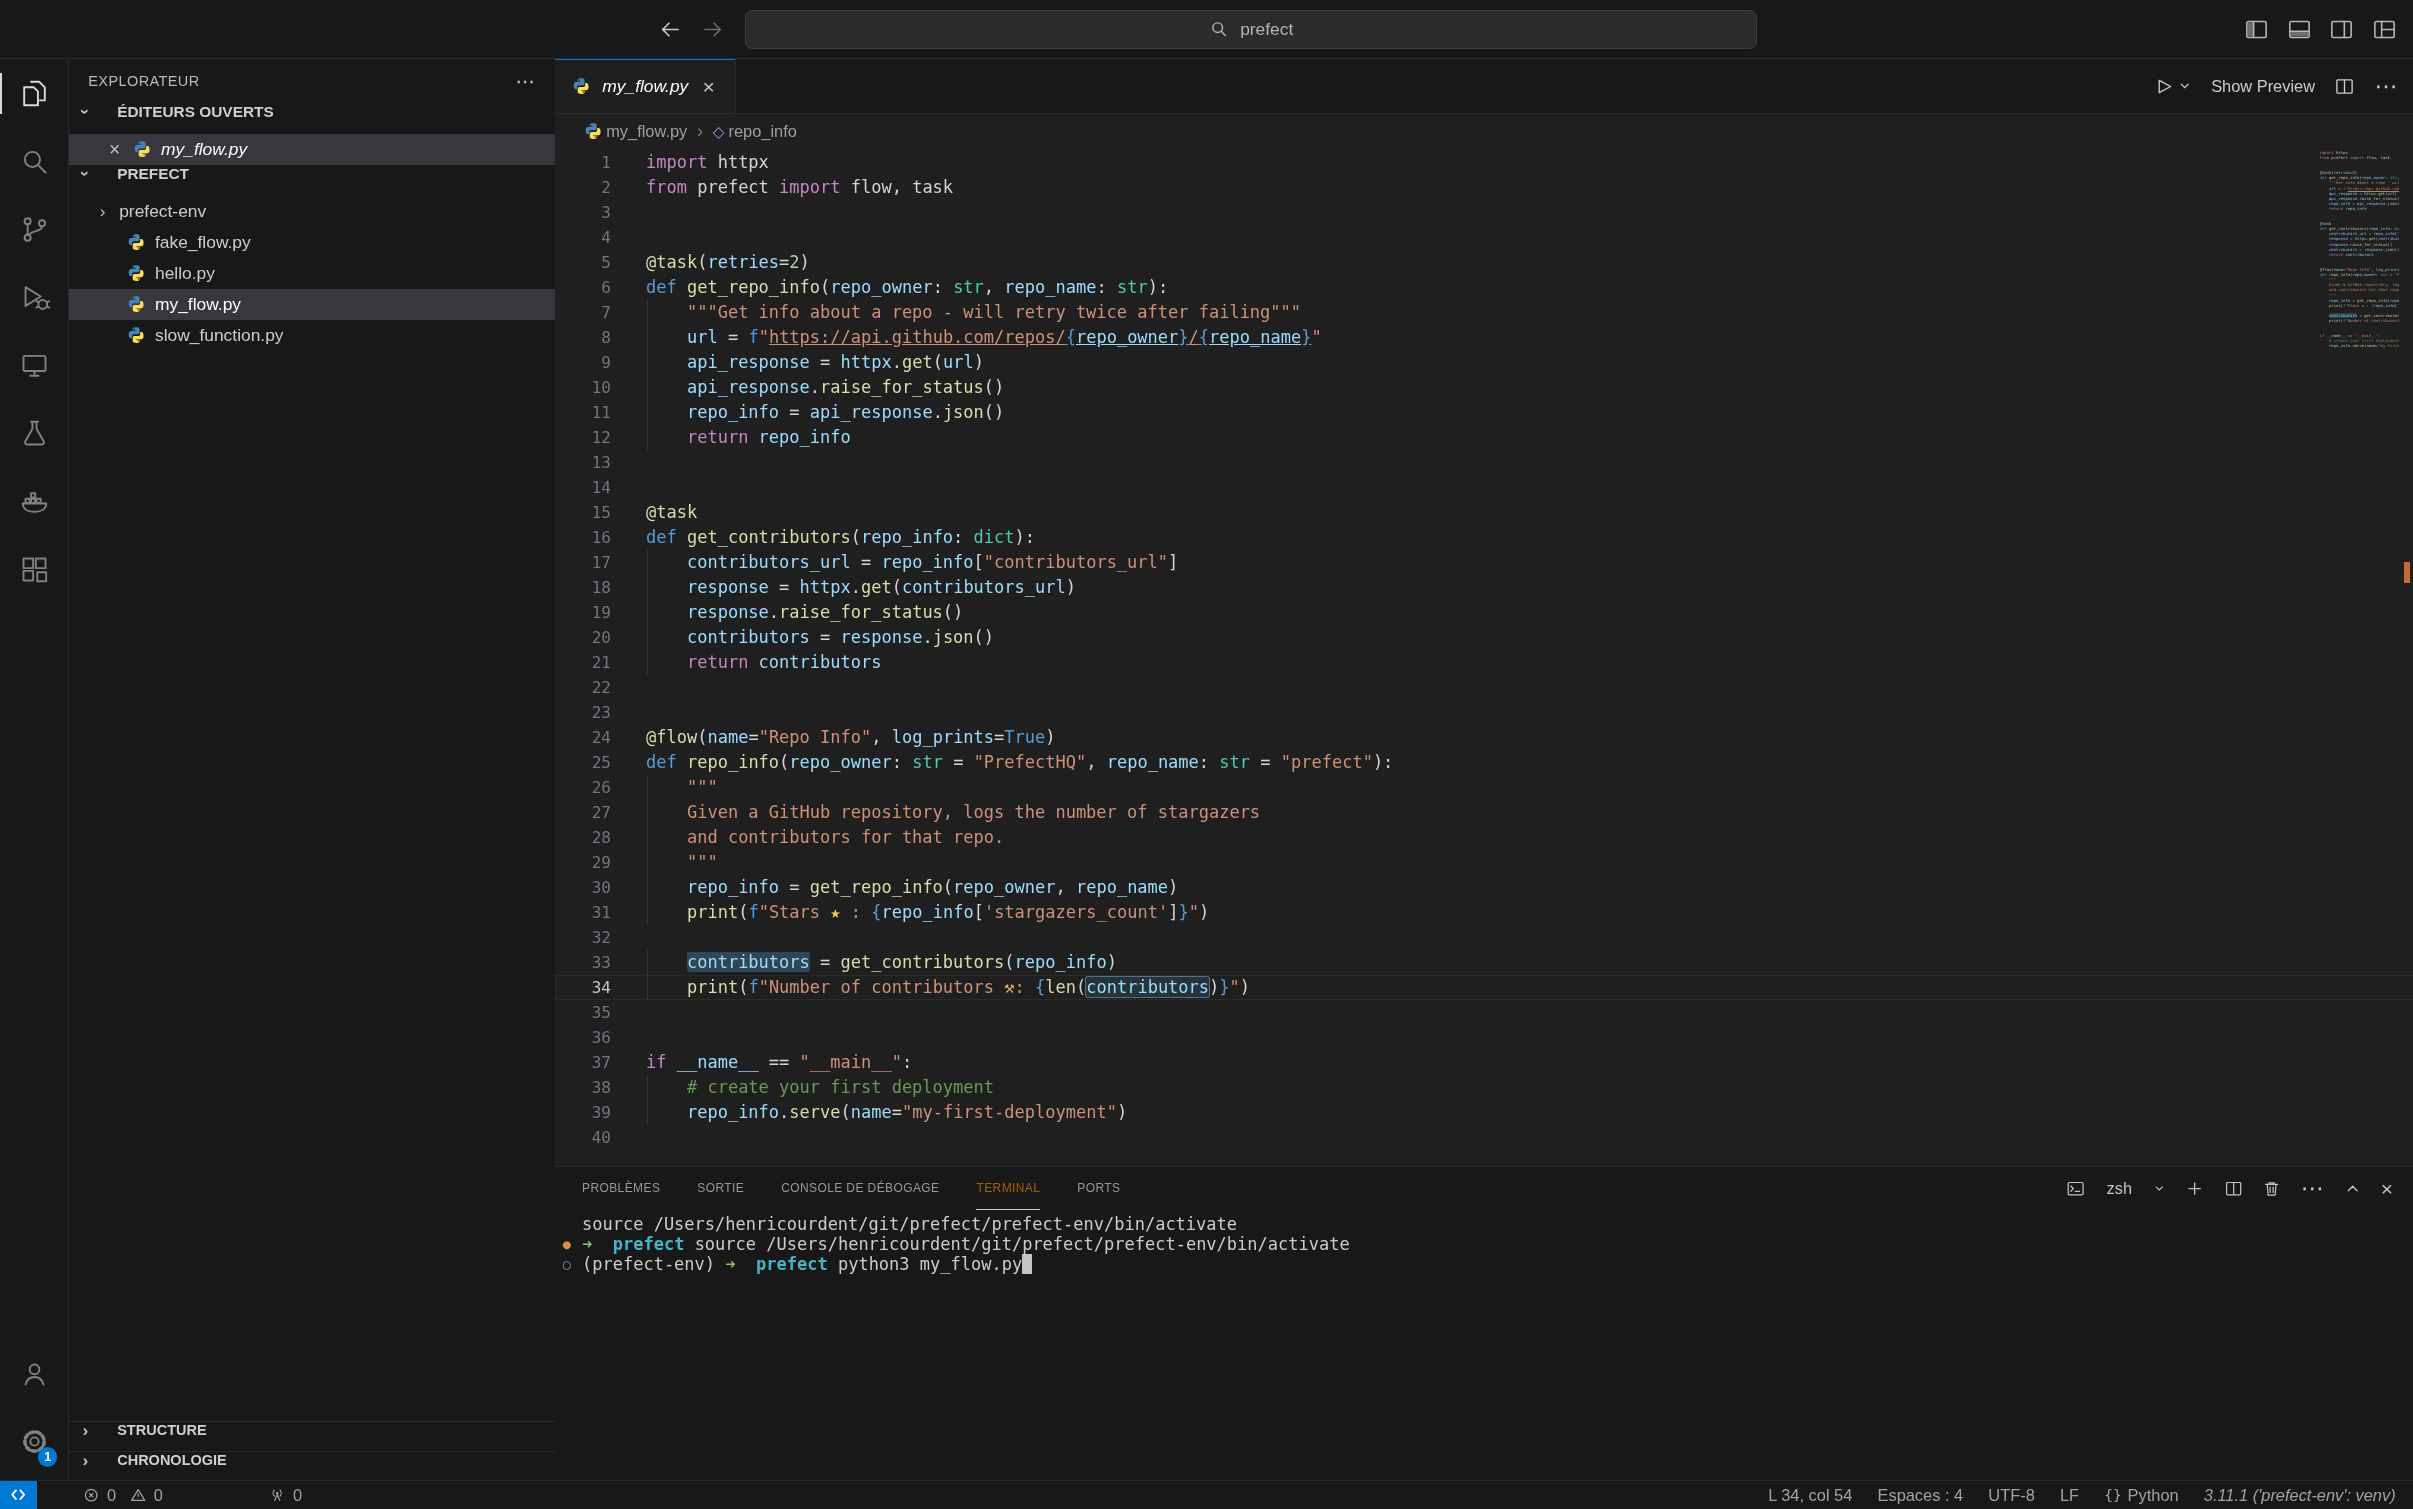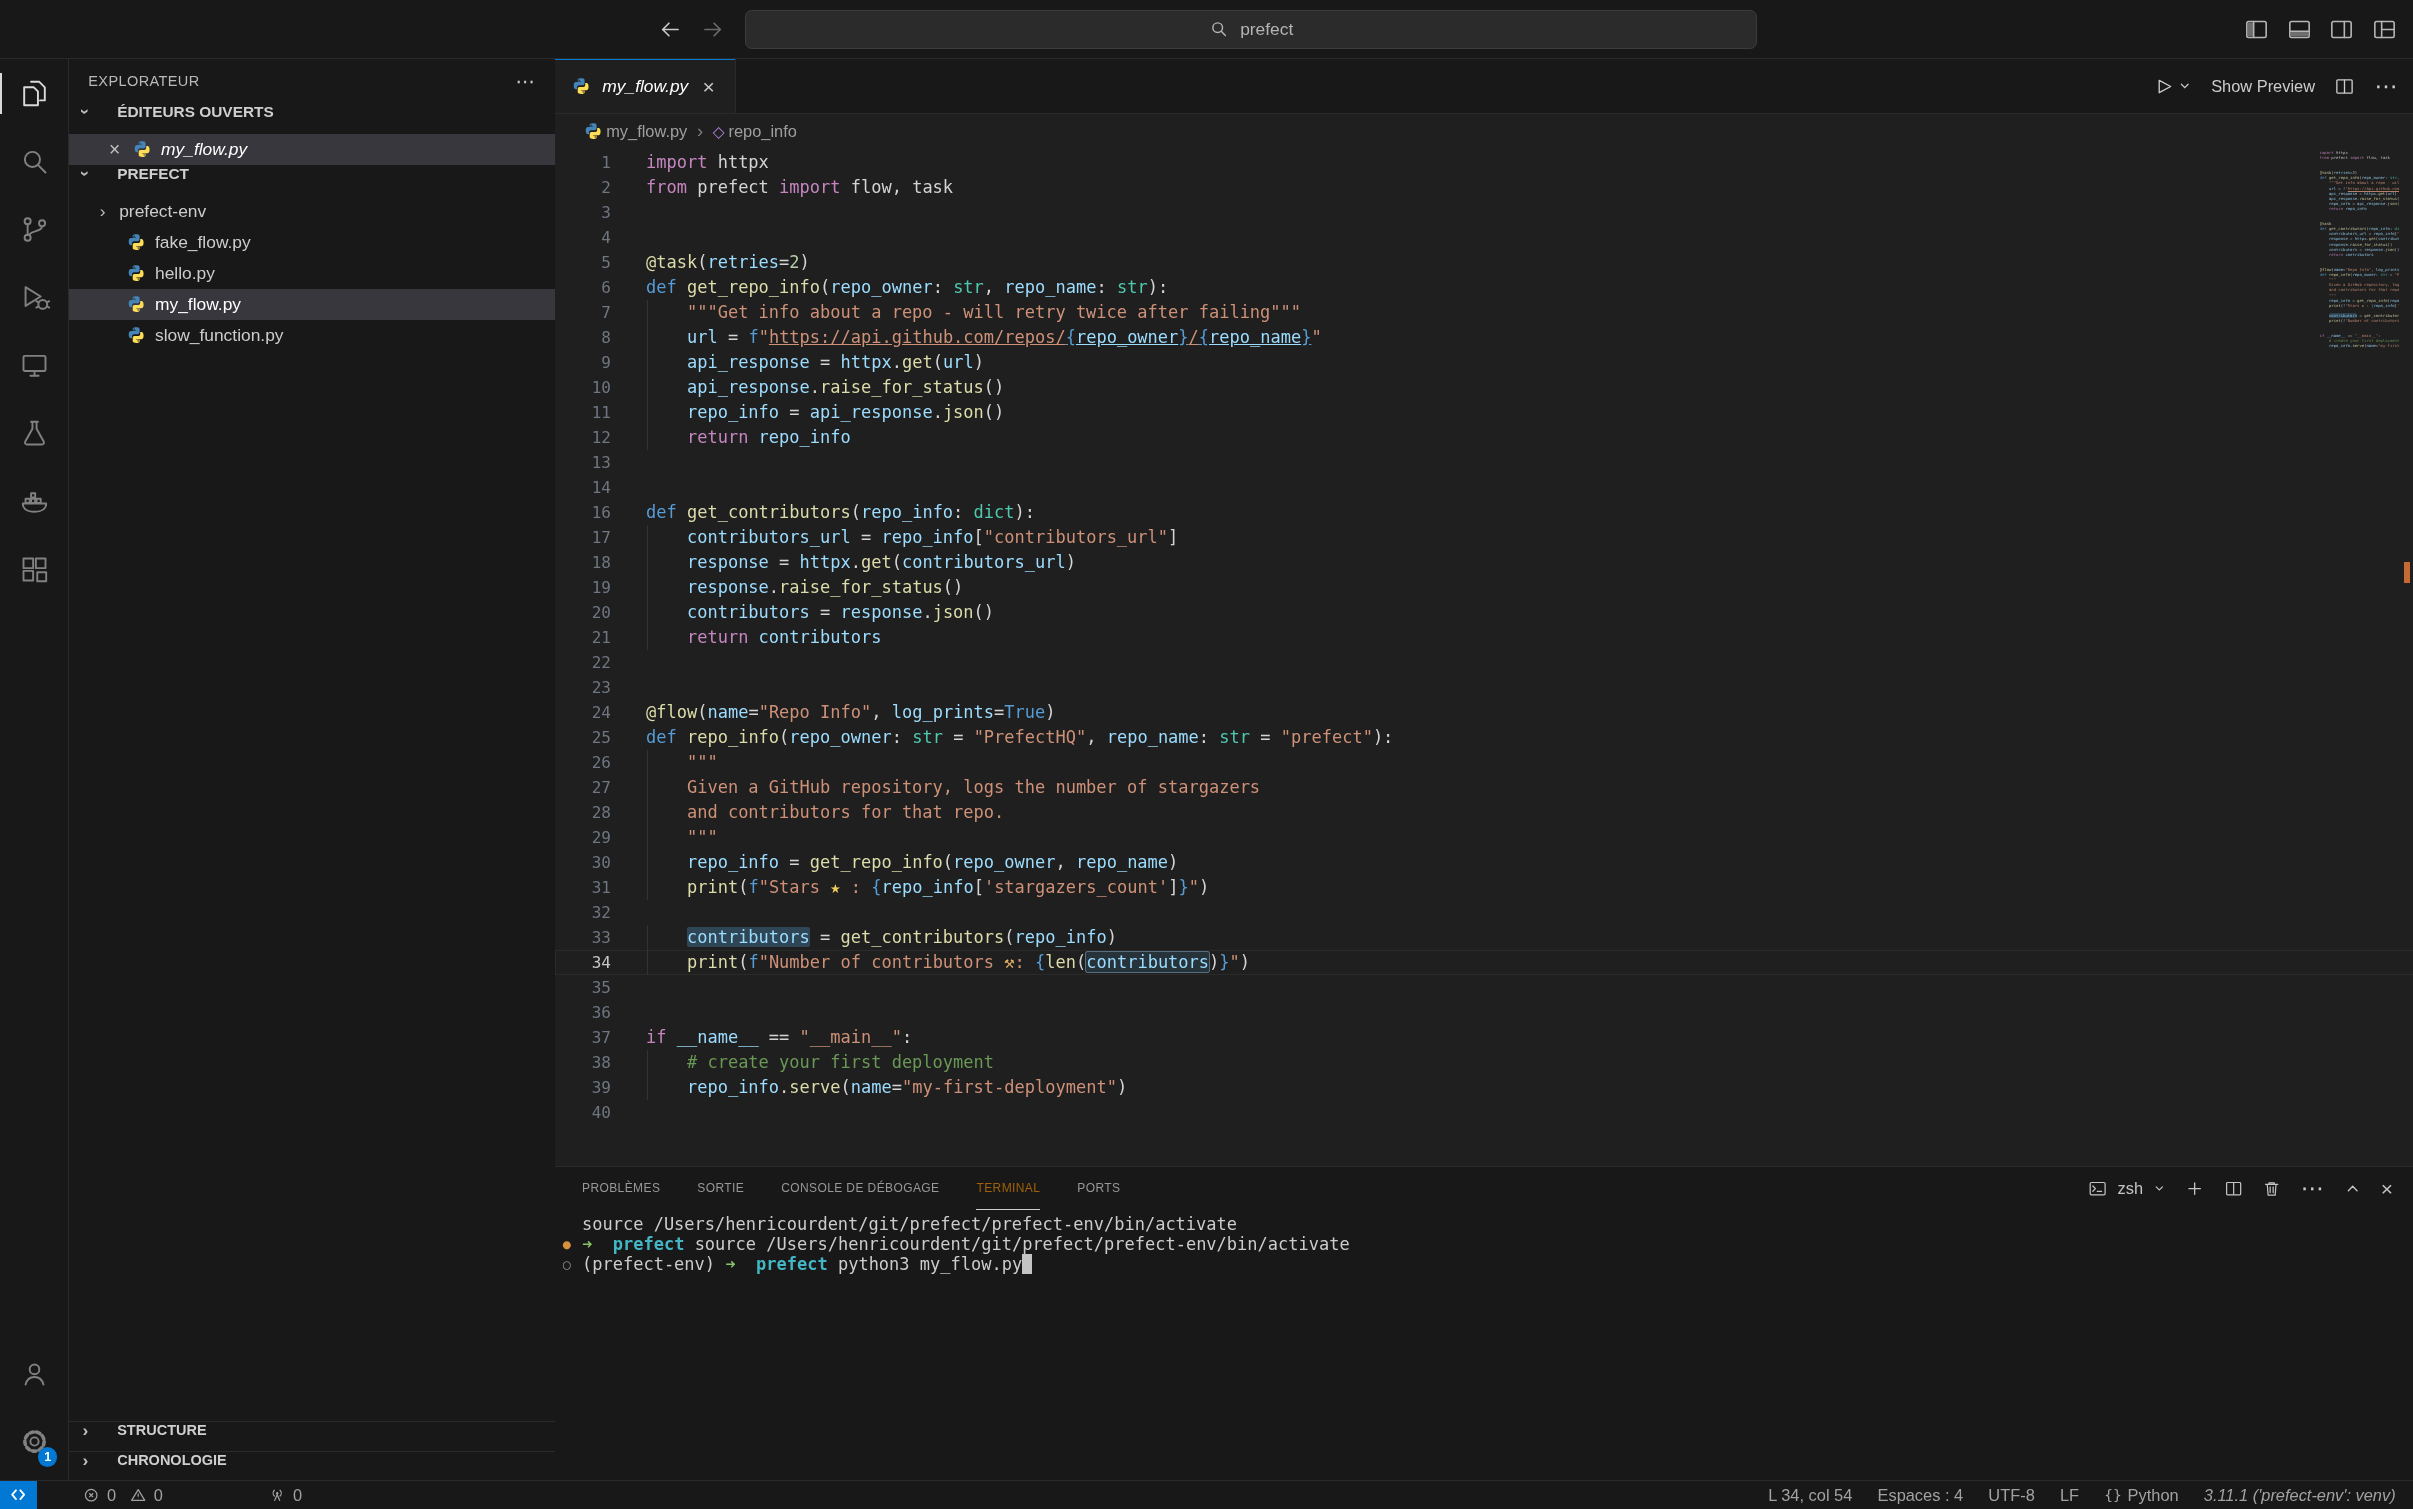--- a/index.html
+++ b/index.html
@@ -74,21 +74,21 @@
   .minimap{position:absolute;top:1.9px;right:15.4px;width:79px;overflow:hidden;opacity:.85;pointer-events:none;}
   .ml{height:5.1px;line-height:5.1px;font-size:3.9px;font-family:"DejaVu Sans Mono",monospace;white-space:pre;}
   .ov-marker{position:absolute;right:3.9px;top:503px;width:5.8px;height:21px;background:#c56a33;}
 
   
   .panel{position:absolute;left:555px;right:0;top:1166px;bottom:28px;background:#181818;border-top:1px solid #2a2a2a;}
   .panel-tabs{height:43px;display:flex;align-items:center;gap:37px;padding-left:27px;font-size:12px;letter-spacing:0.4px;color:#989898;}
   .ptab{height:43px;line-height:43px;cursor:pointer;}
   .ptab.active{color:#a16207;box-shadow:inset 0 -1px 0 #cccccc;}
   .panel-actions{position:absolute;right:21px;top:0;height:43px;display:flex;align-items:center;gap:19.3px;color:#c4c4c4;font-size:16.4px;}
-  .pa-btn{display:flex;align-items:center;gap:10px;cursor:pointer;}
+  .pa-btn{display:flex;align-items:center;gap:21px;cursor:pointer;}
   .terminal{padding-top:3.9px;font-family:"DejaVu Sans Mono",monospace;font-size:17px;color:#cccccc;}
   .tl{height:20px;line-height:20px;white-space:pre;padding-left:27px;position:relative;}
   .tt-fg{color:#cccccc;}
   .tt-dot{position:absolute;left:7.7px;color:#d7913d;font-size:13.5px;}
   .tt-odot{position:absolute;left:7.7px;color:#8a8a8a;font-size:13.5px;}
   .tt-arrow{color:#88c36a;font-weight:bold;}
   .tt-dir{color:#43b5c4;font-weight:bold;}
   .tt-cursor{display:inline-block;width:9.7px;background:#c4c4c4;}
 
   
@@ -372,20 +372,21 @@
           <div class="cl"><span class="ln">5</span><span class="lt"><span class="tk-fn">@task</span><span class="tk-p">(</span><span class="tk-v">retries</span><span class="tk-p">=</span><span class="tk-n">2</span><span class="tk-p">)</span></span></div>
           <div class="cl"><span class="ln">6</span><span class="lt"><span class="tk-d">def</span><span class="tk-p"> </span><span class="tk-fn">get_repo_info</span><span class="tk-p">(</span><span class="tk-v">repo_owner</span><span class="tk-p">: </span><span class="tk-t">str</span><span class="tk-p">, </span><span class="tk-v">repo_name</span><span class="tk-p">: </span><span class="tk-t">str</span><span class="tk-p">):</span></span></div>
           <div class="cl ind"><span class="ln">7</span><span class="lt"><span class="tk-p">    </span><span class="tk-s">"""Get info about a repo - will retry twice after failing"""</span></span></div>
           <div class="cl ind"><span class="ln">8</span><span class="lt"><span class="tk-p">    </span><span class="tk-v">url</span><span class="tk-p"> = </span><span class="tk-d">f</span><span class="tk-s">"</span><span class="tk-su">https://api.github.com/repos/</span><span class="tk-du">{</span><span class="tk-vu">repo_owner</span><span class="tk-du">}</span><span class="tk-su">/</span><span class="tk-du">{</span><span class="tk-vu">repo_name</span><span class="tk-du">}</span><span class="tk-s">"</span></span></div>
           <div class="cl ind"><span class="ln">9</span><span class="lt"><span class="tk-p">    </span><span class="tk-v">api_response</span><span class="tk-p"> = </span><span class="tk-v">httpx</span><span class="tk-p">.</span><span class="tk-fn">get</span><span class="tk-p">(</span><span class="tk-v">url</span><span class="tk-p">)</span></span></div>
           <div class="cl ind"><span class="ln">10</span><span class="lt"><span class="tk-p">    </span><span class="tk-v">api_response</span><span class="tk-p">.</span><span class="tk-fn">raise_for_status</span><span class="tk-p">()</span></span></div>
           <div class="cl ind"><span class="ln">11</span><span class="lt"><span class="tk-p">    </span><span class="tk-v">repo_info</span><span class="tk-p"> = </span><span class="tk-v">api_response</span><span class="tk-p">.</span><span class="tk-fn">json</span><span class="tk-p">()</span></span></div>
           <div class="cl ind"><span class="ln">12</span><span class="lt"><span class="tk-p">    </span><span class="tk-k">return</span><span class="tk-v"> repo_info</span></span></div>
           <div class="cl"><span class="ln">13</span><span class="lt"></span></div>
           <div class="cl"><span class="ln">14</span><span class="lt"></span></div>
+          <div class="cl"><span class="ln">15</span><span class="lt"><span class="tk-fn">@task</span></span></div>
           <div class="cl"><span class="ln">16</span><span class="lt"><span class="tk-d">def</span><span class="tk-p"> </span><span class="tk-fn">get_contributors</span><span class="tk-p">(</span><span class="tk-v">repo_info</span><span class="tk-p">: </span><span class="tk-t">dict</span><span class="tk-p">):</span></span></div>
           <div class="cl ind"><span class="ln">17</span><span class="lt"><span class="tk-p">    </span><span class="tk-v">contributors_url</span><span class="tk-p"> = </span><span class="tk-v">repo_info</span><span class="tk-p">[</span><span class="tk-s">"contributors_url"</span><span class="tk-p">]</span></span></div>
           <div class="cl ind"><span class="ln">18</span><span class="lt"><span class="tk-p">    </span><span class="tk-v">response</span><span class="tk-p"> = </span><span class="tk-v">httpx</span><span class="tk-p">.</span><span class="tk-fn">get</span><span class="tk-p">(</span><span class="tk-v">contributors_url</span><span class="tk-p">)</span></span></div>
           <div class="cl ind"><span class="ln">19</span><span class="lt"><span class="tk-p">    </span><span class="tk-v">response</span><span class="tk-p">.</span><span class="tk-fn">raise_for_status</span><span class="tk-p">()</span></span></div>
           <div class="cl ind"><span class="ln">20</span><span class="lt"><span class="tk-p">    </span><span class="tk-v">contributors</span><span class="tk-p"> = </span><span class="tk-v">response</span><span class="tk-p">.</span><span class="tk-fn">json</span><span class="tk-p">()</span></span></div>
           <div class="cl ind"><span class="ln">21</span><span class="lt"><span class="tk-p">    </span><span class="tk-k">return</span><span class="tk-v"> contributors</span></span></div>
           <div class="cl"><span class="ln">22</span><span class="lt"></span></div>
           <div class="cl"><span class="ln">23</span><span class="lt"></span></div>
           <div class="cl"><span class="ln">24</span><span class="lt"><span class="tk-fn">@flow</span><span class="tk-p">(</span><span class="tk-v">name</span><span class="tk-p">=</span><span class="tk-s">"Repo Info"</span><span class="tk-p">, </span><span class="tk-v">log_prints</span><span class="tk-p">=</span><span class="tk-d">True</span><span class="tk-p">)</span></span></div>
           <div class="cl"><span class="ln">25</span><span class="lt"><span class="tk-d">def</span><span class="tk-p"> </span><span class="tk-fn">repo_info</span><span class="tk-p">(</span><span class="tk-v">repo_owner</span><span class="tk-p">: </span><span class="tk-t">str</span><span class="tk-p"> = </span><span class="tk-s">"PrefectHQ"</span><span class="tk-p">, </span><span class="tk-v">repo_name</span><span class="tk-p">: </span><span class="tk-t">str</span><span class="tk-p"> = </span><span class="tk-s">"prefect"</span><span class="tk-p">):</span></span></div>

